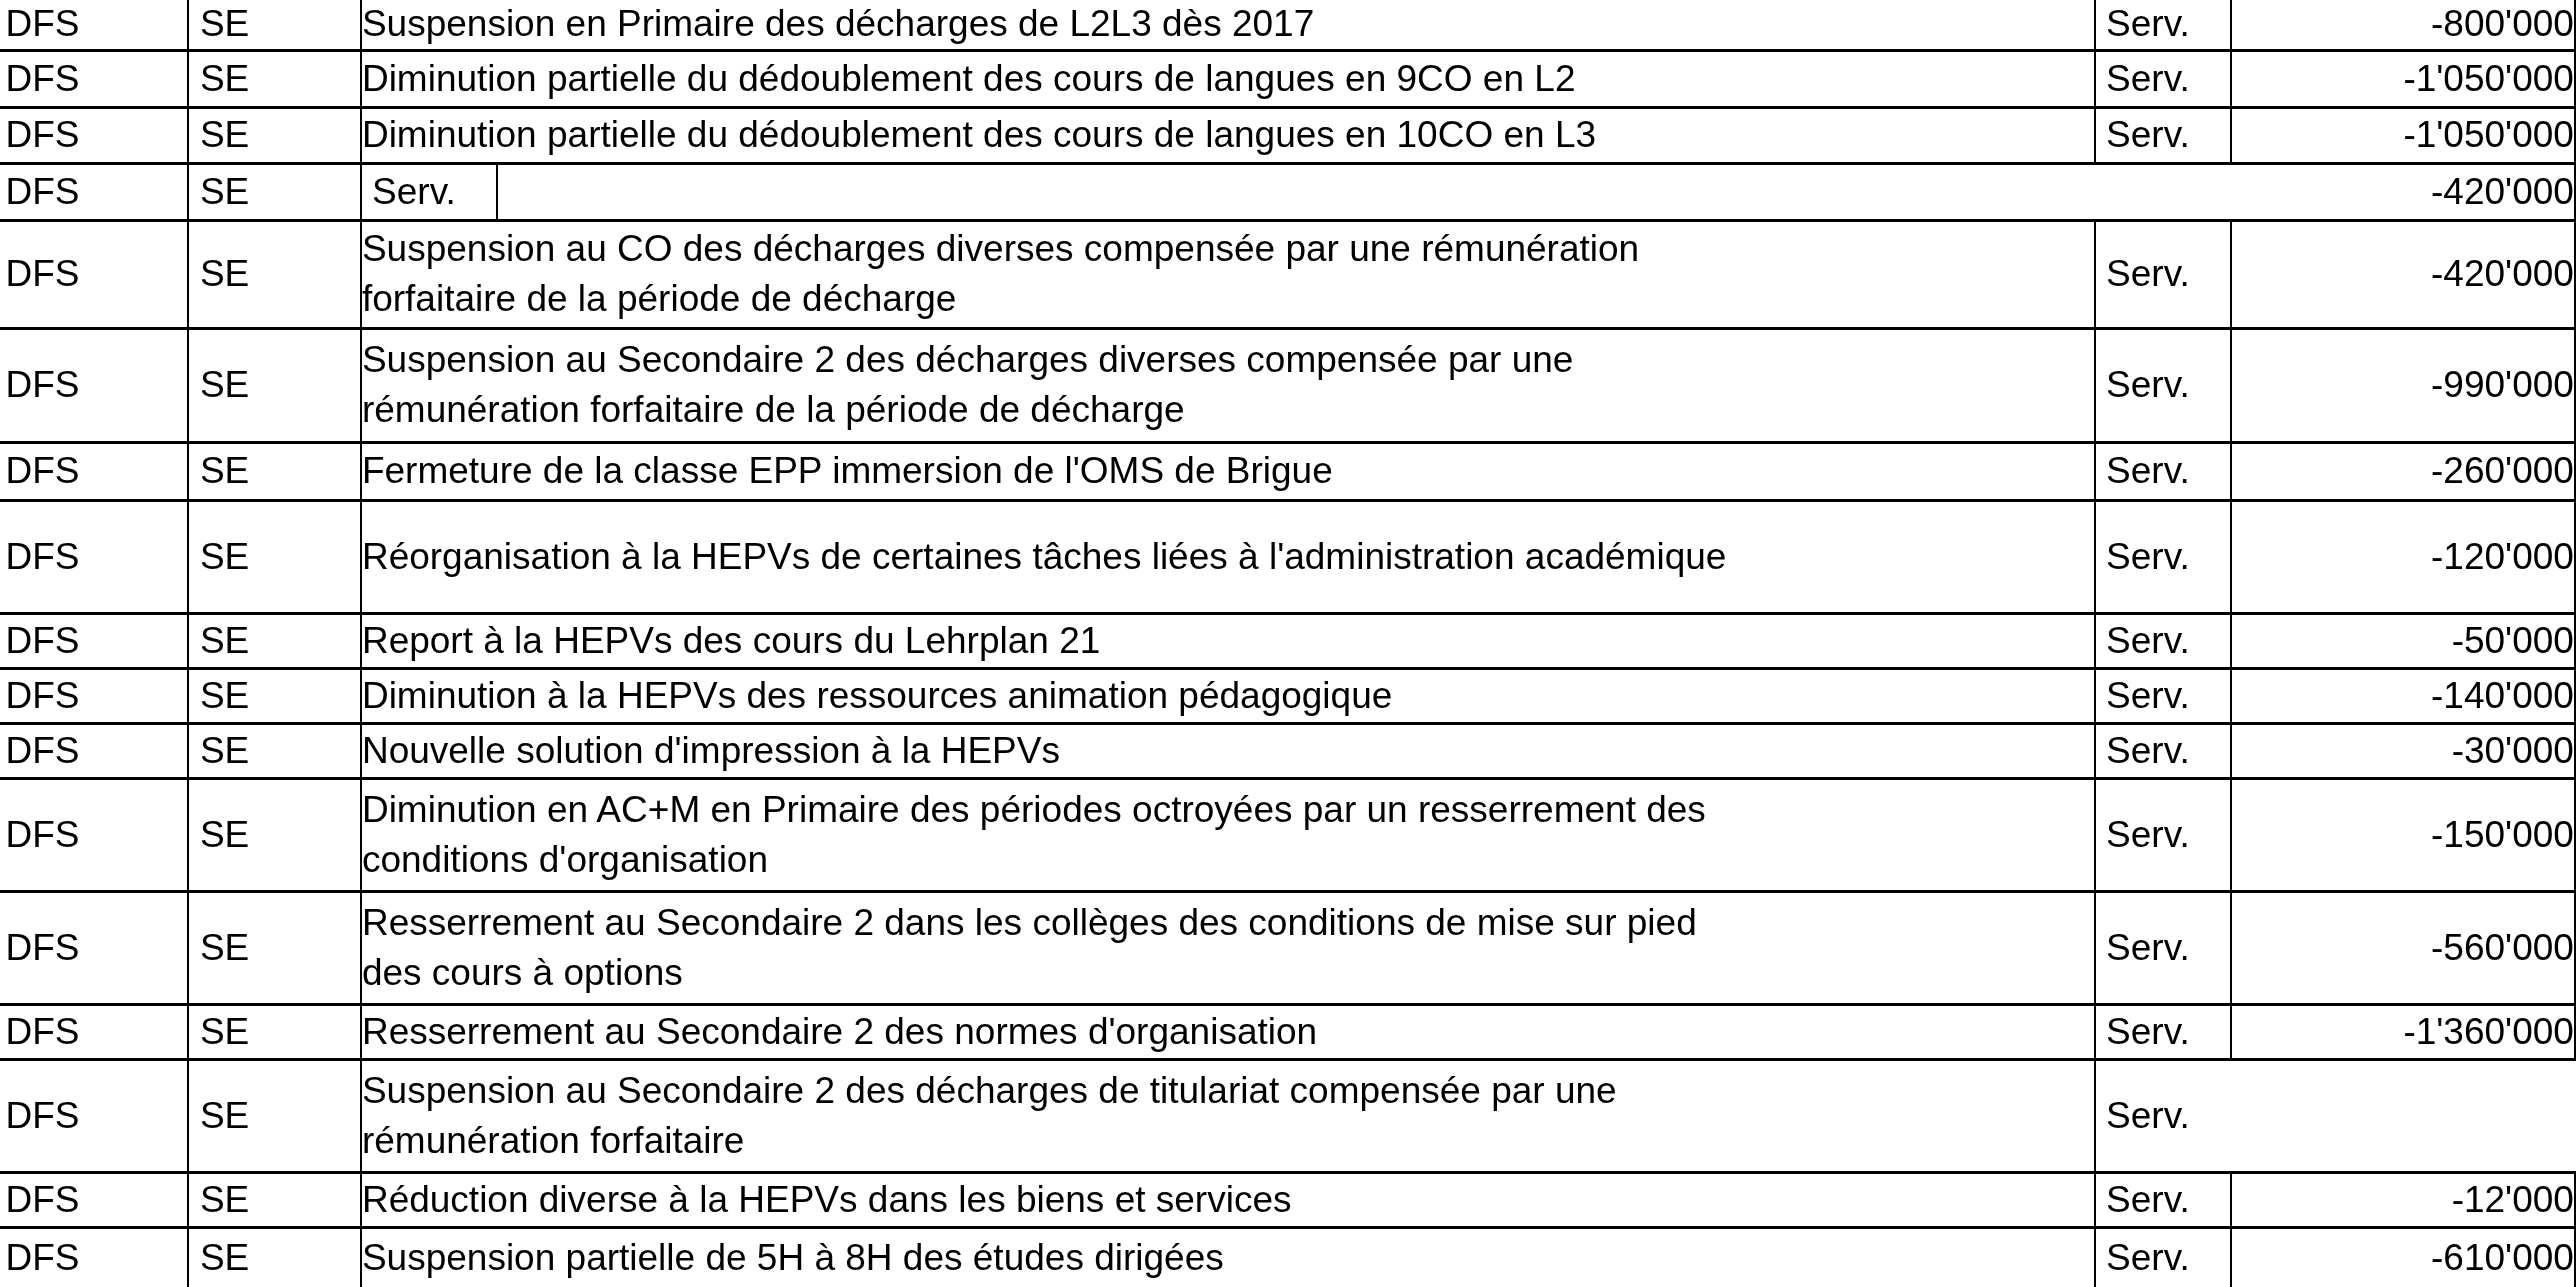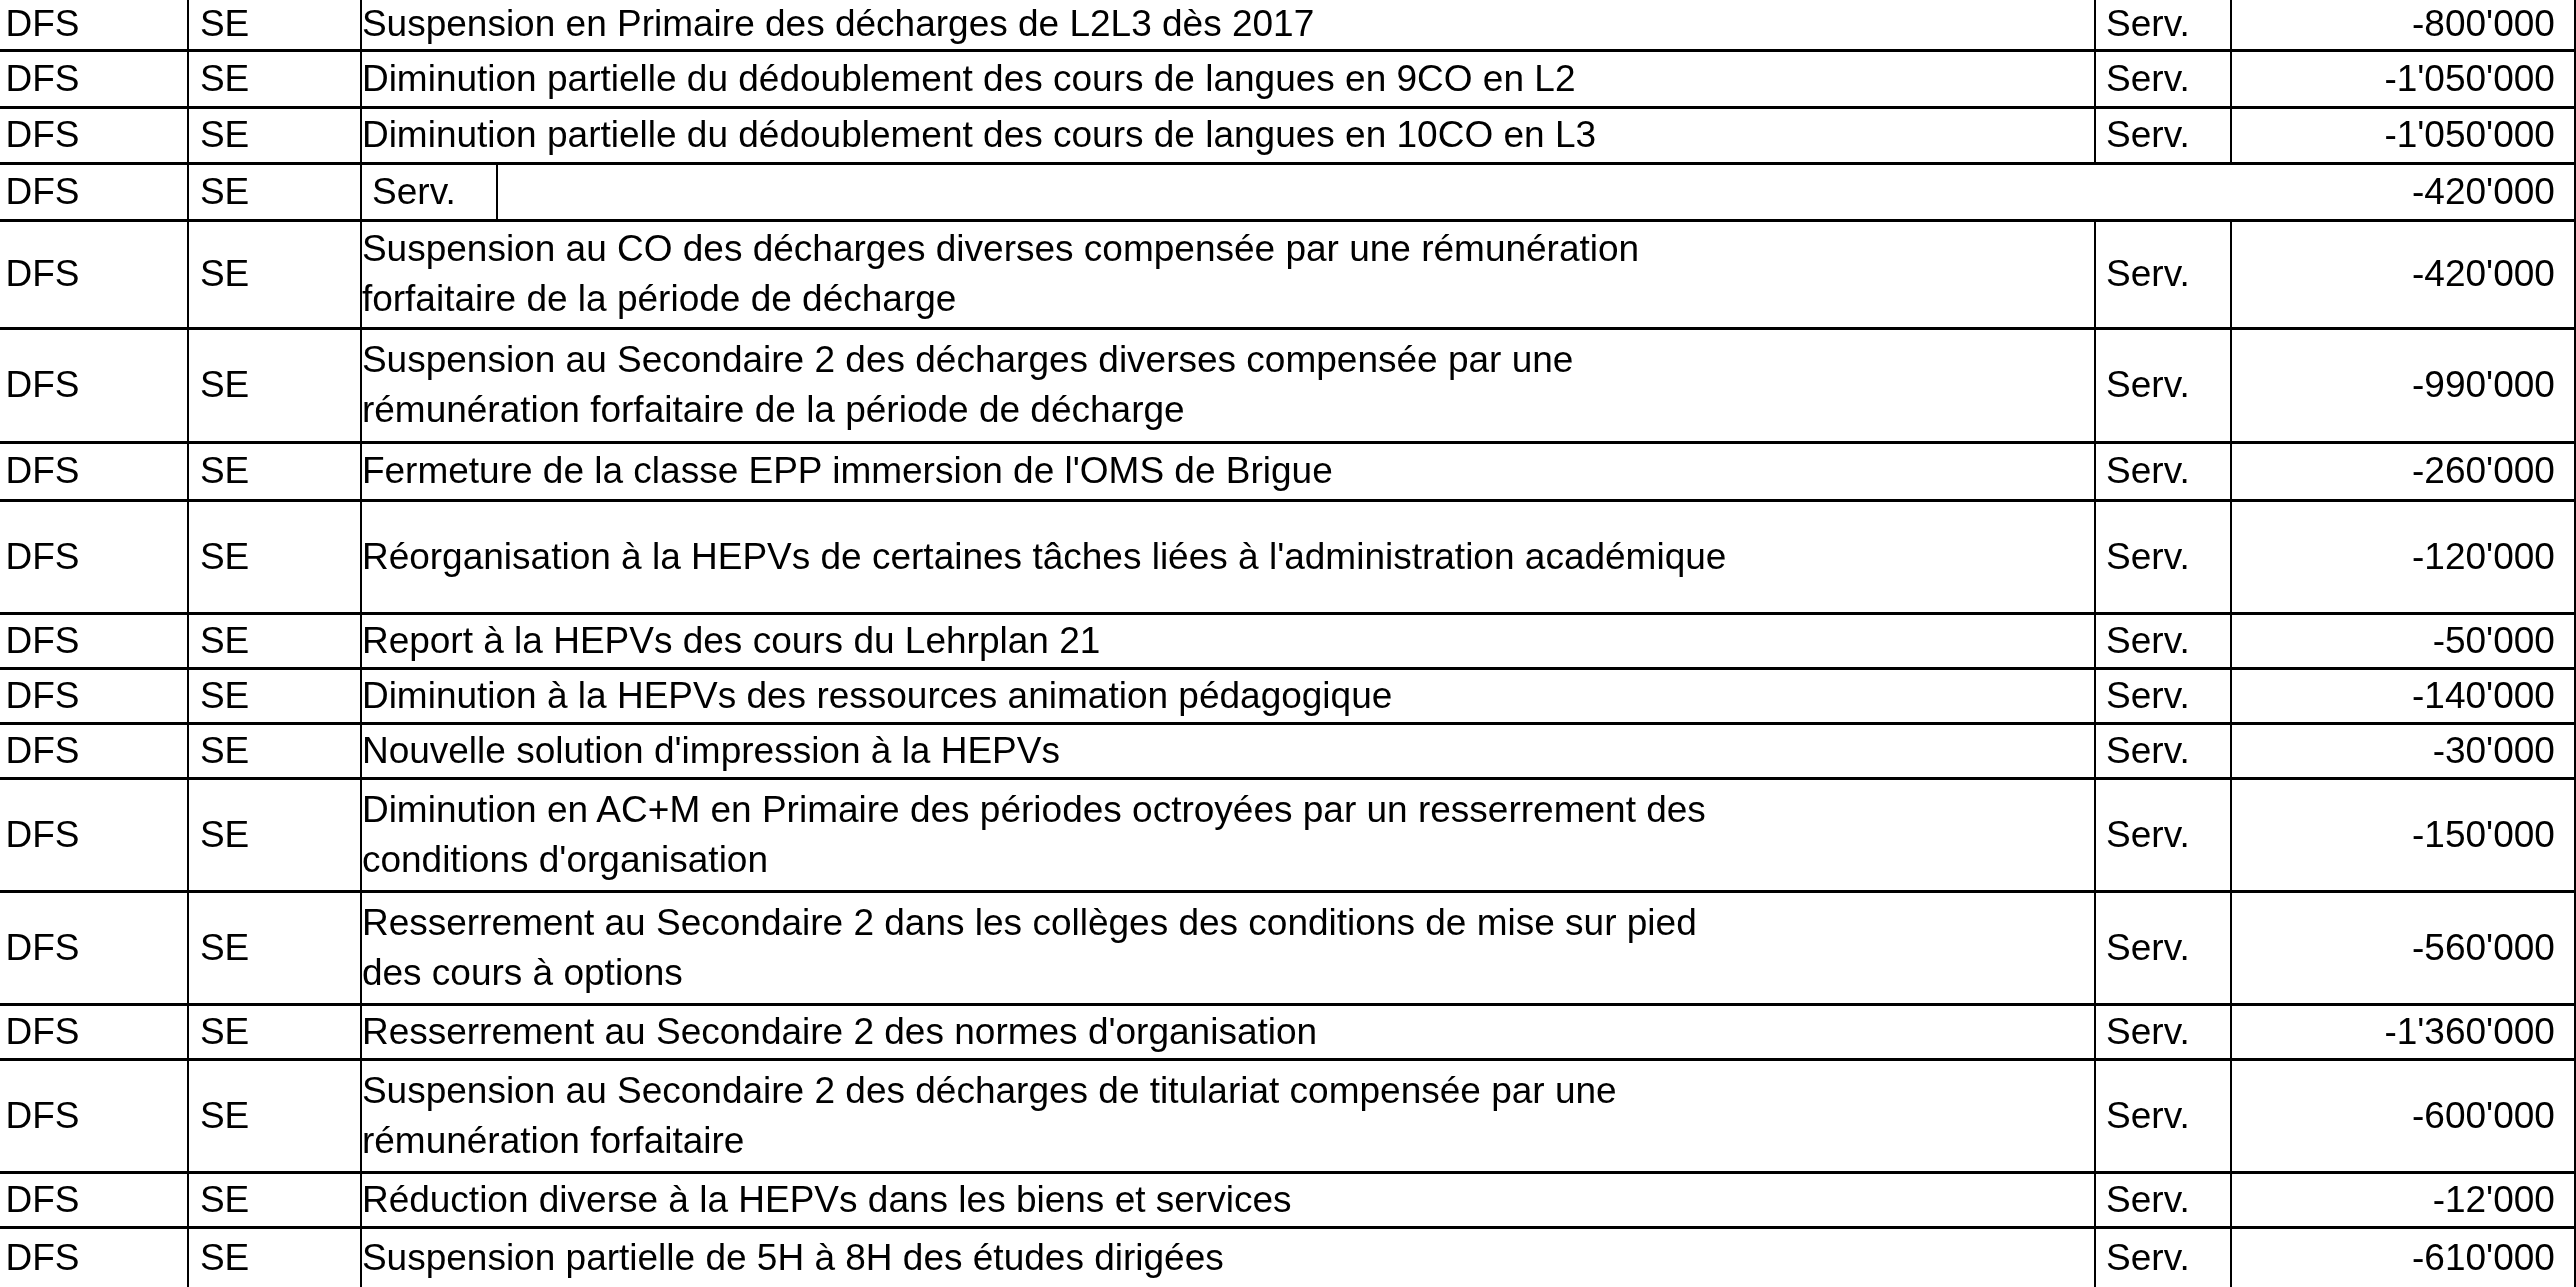--- a/index.html
+++ b/index.html
@@ -37,21 +37,21 @@
     justify-content: center;
     font-size: 37px;
     line-height: 50px;
     overflow: hidden;
     white-space: nowrap;
   }
   .c-dept   { width: 190px;  padding-left: 8.6px; }
   .c-serv   { width: 173px;  padding-left: 11px; border-left: 2.4px solid #000; }
   .c-desc   { width: 1734px; padding-left: 0; border-left: 2.4px solid #000; }
   .c-type   { width: 136px;  padding-left: 10.2px; border-left: 2.4px solid #000; }
-  .c-amt    { flex: 1; padding-right: 19px; border-left: 2.4px solid #000; border-right: 2.4px solid #000;
+  .c-amt    { flex: 1; border-left: 2.4px solid #000; border-right: 2.4px solid #000;
               align-items: flex-end; text-align: right; }
   .line { display: block; }
 </style>
 </head>
 <body>
 
 <div class="tbl">
     <div class="row" style="height: 52px;">
       <div class="cell c-dept">
         <span>DFS</span>
@@ -298,23 +298,20 @@
       <div class="cell c-serv">
         <span>SE</span>
       </div>
       <div class="cell c-desc">
         <span class="line">Suspension au Secondaire 2 des décharges de titulariat compensée par une</span>
         <span class="line">rémunération forfaitaire</span>
       </div>
       <div class="cell c-type">
         <span>Serv.</span>
       </div>
-      <div class="cell c-amt">
-        <span>-600'000</span>
-      </div>
     </div>
     <div class="row" style="height: 55px;">
       <div class="cell c-dept">
         <span>DFS</span>
       </div>
       <div class="cell c-serv">
         <span>SE</span>
       </div>
       <div class="cell c-desc">
         <span class="line">Réduction diverse à la HEPVs dans les biens et services</span>

